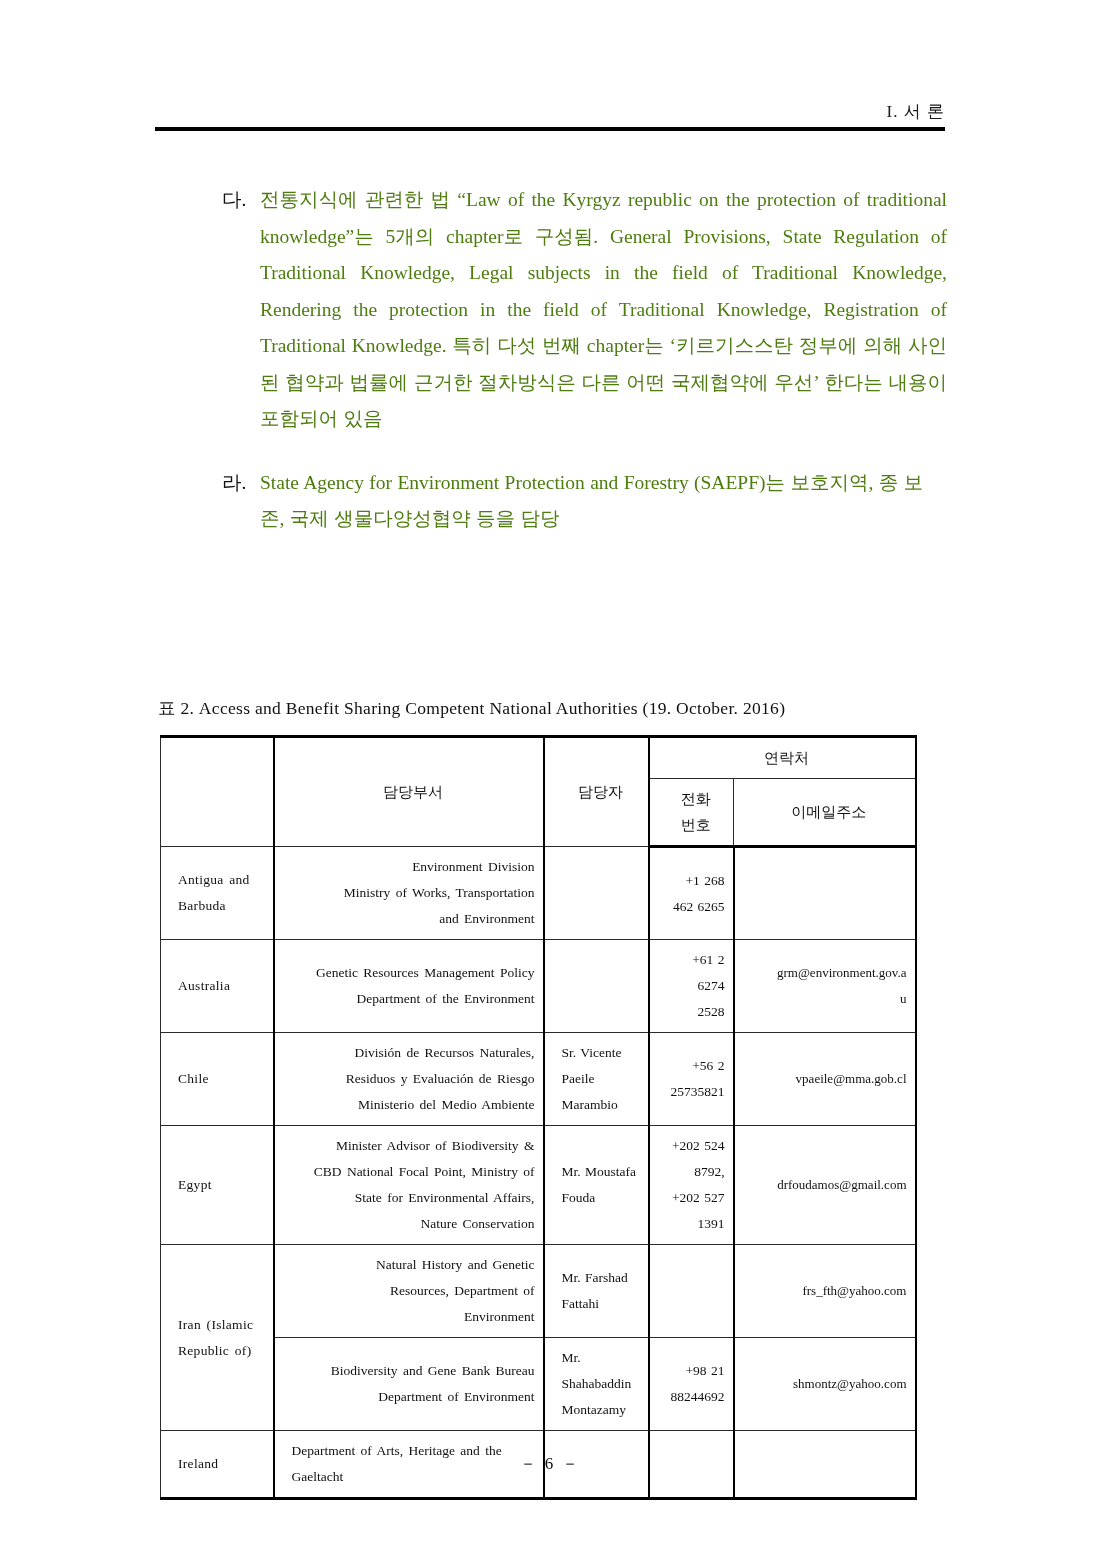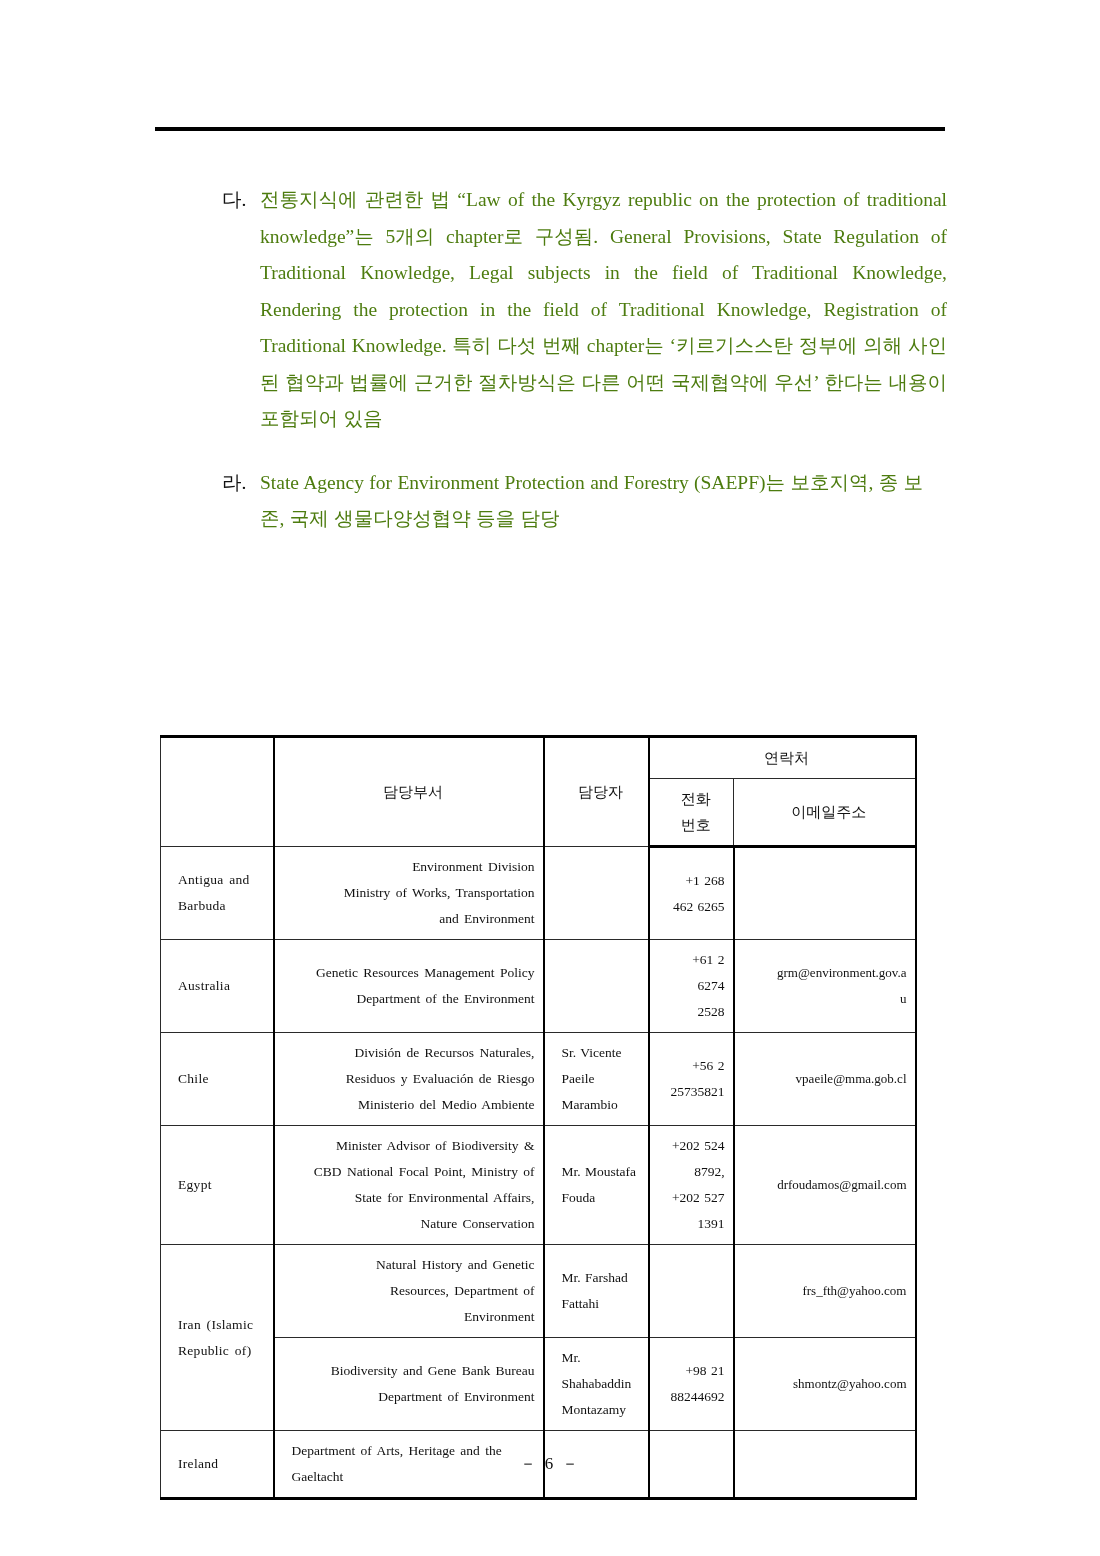--- a/index.html
+++ b/index.html
@@ -171,35 +171,37 @@
     font-size: 17px;
     letter-spacing: 2px;
     color: #111;
   }
 </style>
 </head>
 <body>
 
 <div class="page">
 
+  <div class="running-header">I. 서  론</div>
   <div class="header-rule"></div>
 
   <div class="body-block">
     <div class="list-item">
       <div class="list-marker">다.</div>
       <div class="list-body">전통지식에 관련한 법 “Law of the Kyrgyz republic on the protection of traditional knowledge”는 5개의 chapter로 구성됨. General Provisions, State Regulation of Traditional Knowledge, Legal subjects in the field of Traditional Knowledge, Rendering the protection in the field of Traditional Knowledge, Registration of Traditional Knowledge. 특히 다섯 번째 chapter는 ‘키르기스스탄 정부에 의해 사인된 협약과 법률에 근거한 절차방식은 다른 어떤 국제협약에 우선’ 한다는 내용이 포함되어 있음</div>
     </div>
     <div class="item-spacer"></div>
     <div class="list-item">
       <div class="list-marker">라.</div>
       <div class="list-body no-justify">State Agency for Environment Protection and Forestry (SAEPF)는 보호지역, 종 보존, 국제 생물다양성협약 등을 담당</div>
     </div>
   </div>
 
 
+  <div class="table-caption">표 2. Access and Benefit Sharing Competent National Authorities (19. October. 2016)</div>
 
   <div class="abs-table-wrap">
     <table class="abs-table">
       <colgroup>
         <col class="c-country">
           <col class="c-dept">
           <col class="c-person">
           <col class="c-phone">
           <col class="c-email">
       </colgroup>

